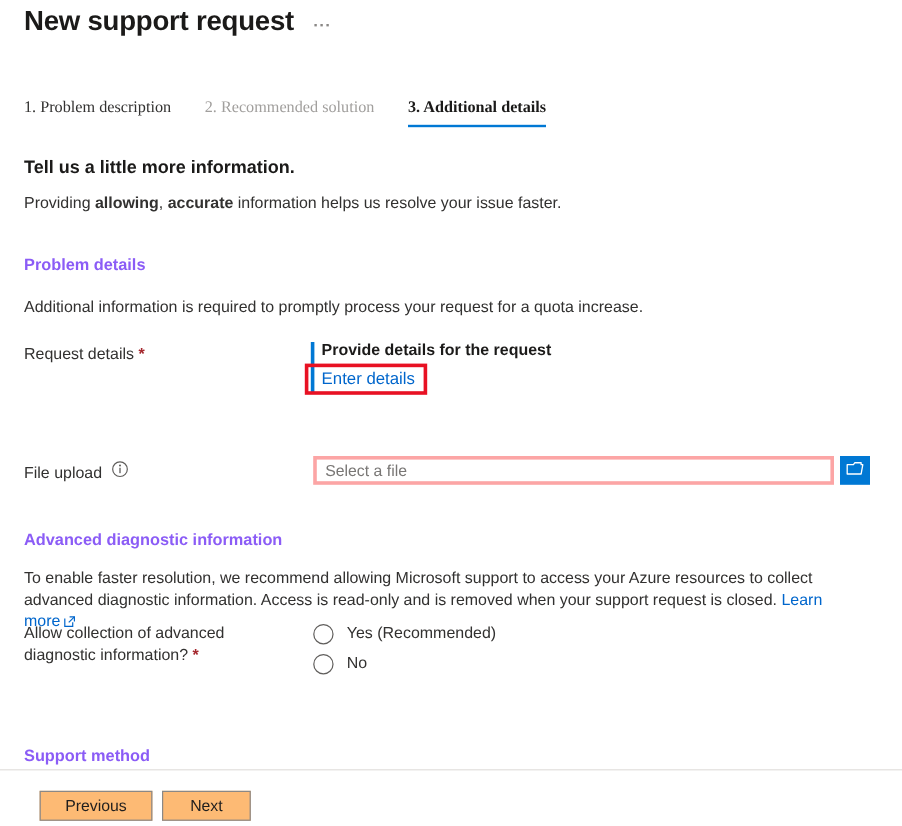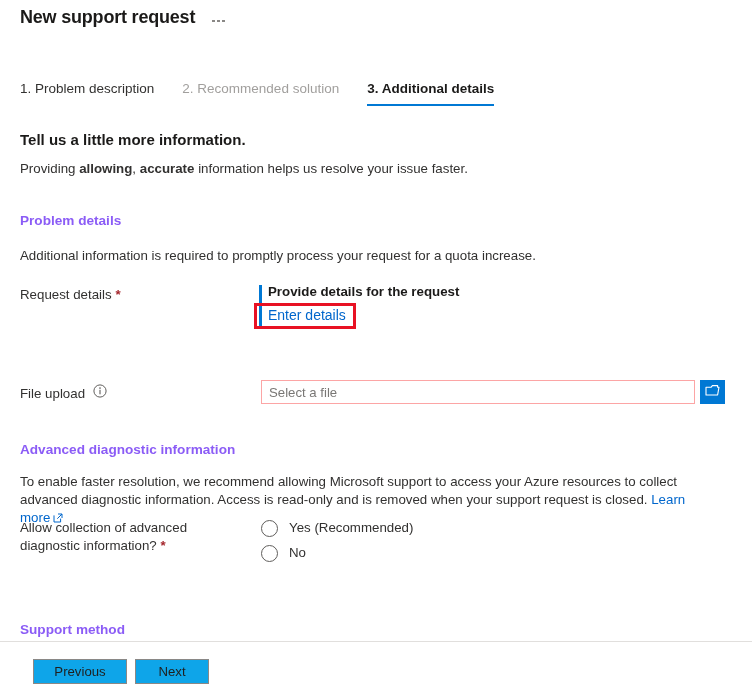--- a/index.html
+++ b/index.html
@@ -12,21 +12,21 @@
     overflow: hidden;
   }
   .page { position: relative; width: 752px; height: 688px; background: #fff; }
 
   
   .title-row {
     position: absolute; left: 20px; top: 2px;
     display: flex; align-items: center; gap: 14px;
   }
   .page-title {
-    font-size: 18px; font-weight: 600; letter-spacing: -0.2px;
+    font-size: 23px; font-weight: 600; letter-spacing: -0.2px;
     color: #1b1a19; line-height: 30px; white-space: nowrap;
   }
   .ellipsis-btn {
     display: flex; align-items: flex-end; gap: 2.5px;
     padding: 6px 3px 4px 3px; margin-top: 6px;
     background: none; border: none; cursor: pointer;
   }
   .ellipsis-btn i {
     display: block; width: 2.5px; height: 2.5px;
     background: #8a8886; border-radius: 0;
@@ -34,21 +34,21 @@
 
   
   .tabs {
     position: absolute; left: 20px; top: 80px;
     display: flex; align-items: flex-start; gap: 0;
   }
   .tab {
     position: relative; font-size: 13.5px; line-height: 17px;
     padding: 0 14px 9px 0; margin-right: 14px;
     white-space: nowrap; cursor: pointer; background: none; border: none;
-    font-family: Liberation Sans, sans-serif;
+    font-family: Liberation Serif, serif;
     text-align: right;
   }
   .tab.done { color: #323130; font-weight: 400; }
   .tab.disabled { color: #a19f9d; font-weight: 400; cursor: default; }
   .tab.active { color: #1b1a19; font-weight: 700; }
   .tab.active::after {
     content: ""; position: absolute; left: 0; right: 14px; bottom: 0;
     height: 2.5px; background: #0078d4;
   }
 
@@ -112,21 +112,21 @@
   .redbox {
     position: absolute; left: 0px; top: 20px;
     width: 102px; height: 26px;
     border: 3px solid #e81123; pointer-events: none;
   }
 
   
   .file-input {
     position: absolute; left: 261px; top: 380px;
     width: 434px; height: 24px;
-    border: 1px solid #fca5a5; background: #fff;
+    border: 3px solid #fca5a5; background: #fff;
     font-family: "Liberation Sans", sans-serif;
     font-size: 13.2px; color: #323130; padding: 0 7px;
     outline: none;
   }
   .file-input::placeholder { color: #797775; opacity: 1; }
   .file-btn {
     position: absolute; left: 700px; top: 380px;
     width: 25px; height: 24px;
     background: #0078d4; border: none; cursor: pointer;
     display: flex; align-items: center; justify-content: center;
@@ -146,21 +146,21 @@
   }
   .radio-text { font-size: 13.3px; color: #323130; line-height: 18px; white-space: nowrap; }
 
   
   .footer {
     position: absolute; left: 0; right: 0; top: 641px; height: 47px;
     background: #fff; border-top: 1px solid #e1dfdd;
   }
   .btn {
     position: absolute; top: 17px; height: 25px;
-    background: #0ea5e9; border: 1px solid #8a8886;
+    background: #fdba74; border: 1px solid #8a8886;
     font-family: "Liberation Sans", sans-serif;
     font-size: 13.2px; color: #201f1e; cursor: pointer;
     padding: 0 10px;
   }
   .btn-prev { left: 33px; width: 94px; }
   .btn-next { left: 135px; width: 74px; }
 </style>
 </head>
 <body>
 

